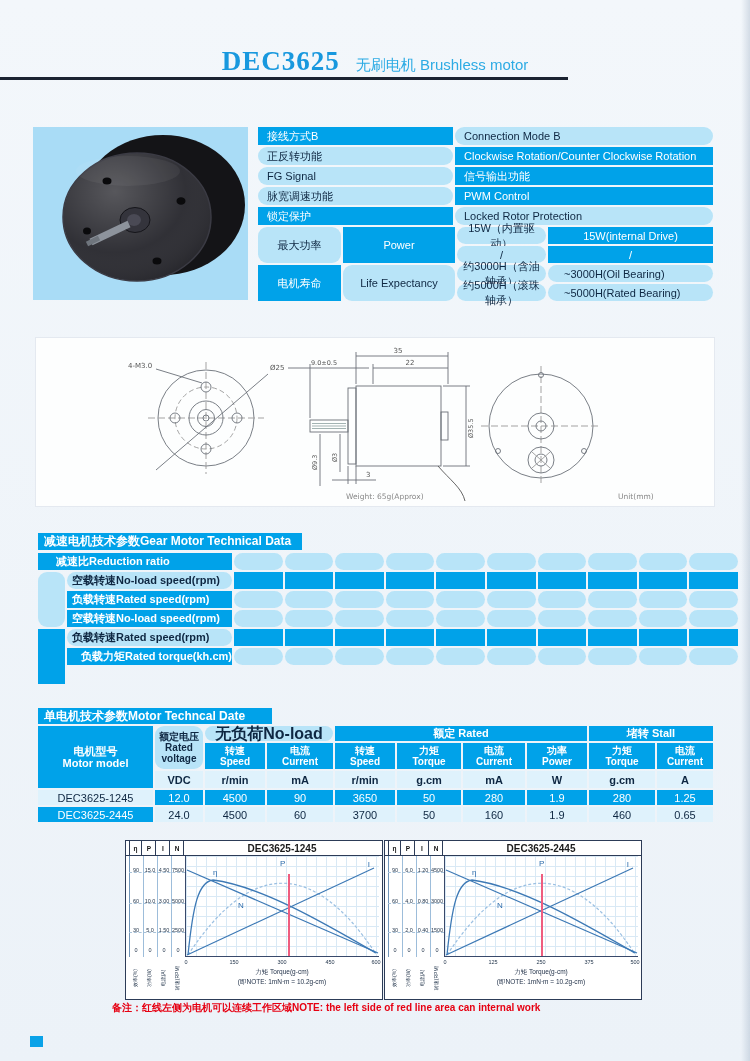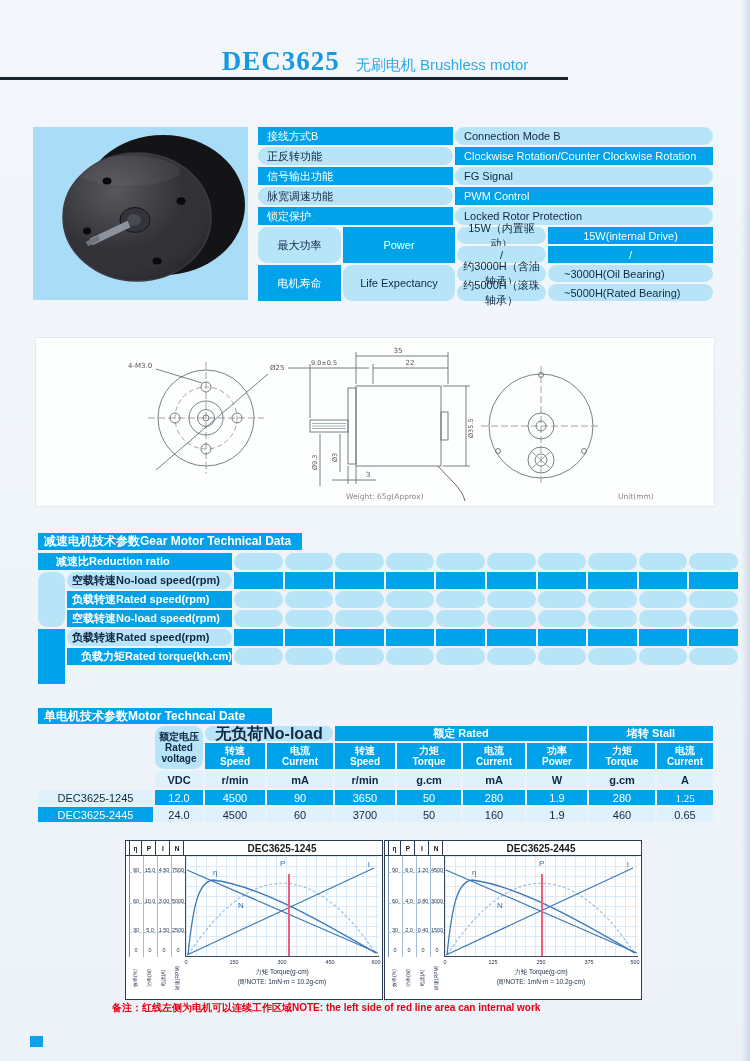--- a/index.html
+++ b/index.html
@@ -103,22 +103,22 @@
       <line x1="96" y1="97" x2="58" y2="115" stroke="#8d939c" stroke-width="7"></line>
       <line x1="66" y1="111" x2="54" y2="117" stroke="#6f757d" stroke-width="5"></line>
     </svg>
   </div>
 
   <div class="abs specgrid" style="left:258px;top:127px;width:455px;grid-template-columns:195px 1fr;grid-auto-rows:18px;">
     <div class="cell cB">接线方式B</div>
     <div class="cell cL">Connection Mode B</div>
     <div class="cell cL">正反转功能</div>
     <div class="cell cB">Clockwise Rotation/Counter Clockwise Rotation</div>
+    <div class="cell cL">FG Signal</div>
     <div class="cell cB">信号输出功能</div>
-    <div class="cell cL">FG Signal</div>
     <div class="cell cL">脉宽调速功能</div>
     <div class="cell cB">PWM Control</div>
     <div class="cell cB">锁定保护</div>
     <div class="cell cL">Locked Rotor Protection</div>
   </div>
 
   <div class="abs specgrid" style="left:258px;top:227px;width:455px;grid-template-columns:83px 112px 89px 1fr;grid-template-rows:17px 17px;">
     <div class="cell ctr cL" style="grid-row:1/3;">最大功率</div>
     <div class="cell ctr cL">15W（内置驱动）</div>
     <div class="cell ctr cB" style="grid-row:1/3;">Power</div>
@@ -305,20 +305,22 @@
           <div class="gcell cL"></div>
           <div class="gcell cL"></div>
           <div class="gcell cL"></div>
         </div>
     </div>
   </div>
 
   <div class="abs bartitle" style="left:38px;top:708px;width:222px;height:16px;">单电机技术参数Motor Techncal Date</div>
 
   <div class="abs mgrid" style="left:38px;top:726px;">
+    <div class="cB mh" style="grid-column:1;grid-row:1/4;font-size:11px;">电机型号
+Motor model</div>
     <div class="cL mh" style="grid-column:2;grid-row:1/3;">额定电压
 Rated
 voltage</div>
     <div class="cL mh" style="grid-column:3/5;grid-row:1;font-size:16px;">无负荷No-load</div>
     <div class="cB mh" style="grid-column:5/9;grid-row:1;font-size:11px;">额定 Rated</div>
     <div class="cB mh" style="grid-column:9/11;grid-row:1;font-size:11px;">堵转 Stall</div>
 
     <div class="cB mh" style="grid-column:3;grid-row:2;">转速
 Speed</div>
     <div class="cB mh" style="grid-column:4;grid-row:2;">电流
@@ -348,21 +350,21 @@
 
     <div class="cP mv" style="grid-column:1;grid-row:4;">DEC3625-1245</div>
     <div class="cB mv" style="grid-column:2;grid-row:4;">12.0</div>
     <div class="cB mv" style="grid-column:3;grid-row:4;">4500</div>
     <div class="cB mv" style="grid-column:4;grid-row:4;">90</div>
     <div class="cB mv" style="grid-column:5;grid-row:4;">3650</div>
     <div class="cB mv" style="grid-column:6;grid-row:4;">50</div>
     <div class="cB mv" style="grid-column:7;grid-row:4;">280</div>
     <div class="cB mv" style="grid-column:8;grid-row:4;">1.9</div>
     <div class="cB mv" style="grid-column:9;grid-row:4;">280</div>
-    <div class="cB mv" style="grid-column:10;grid-row:4;font-family:Liberation Serif, serif;">1.25</div>
+    <div class="cB mv" style="grid-column:10;grid-row:4;">1.25</div>
 
     <div class="cB mv" style="grid-column:1;grid-row:5;">DEC3625-2445</div>
     <div class="cP mv" style="grid-column:2;grid-row:5;">24.0</div>
     <div class="cP mv" style="grid-column:3;grid-row:5;">4500</div>
     <div class="cP mv" style="grid-column:4;grid-row:5;">60</div>
     <div class="cP mv" style="grid-column:5;grid-row:5;">3700</div>
     <div class="cP mv" style="grid-column:6;grid-row:5;">50</div>
     <div class="cP mv" style="grid-column:7;grid-row:5;">160</div>
     <div class="cP mv" style="grid-column:8;grid-row:5;">1.9</div>
     <div class="cP mv" style="grid-column:9;grid-row:5;">460</div>

